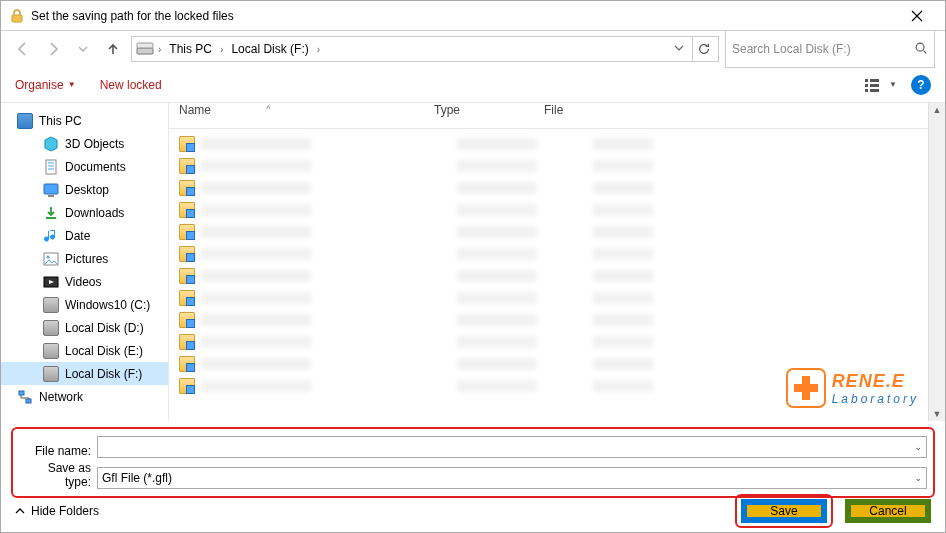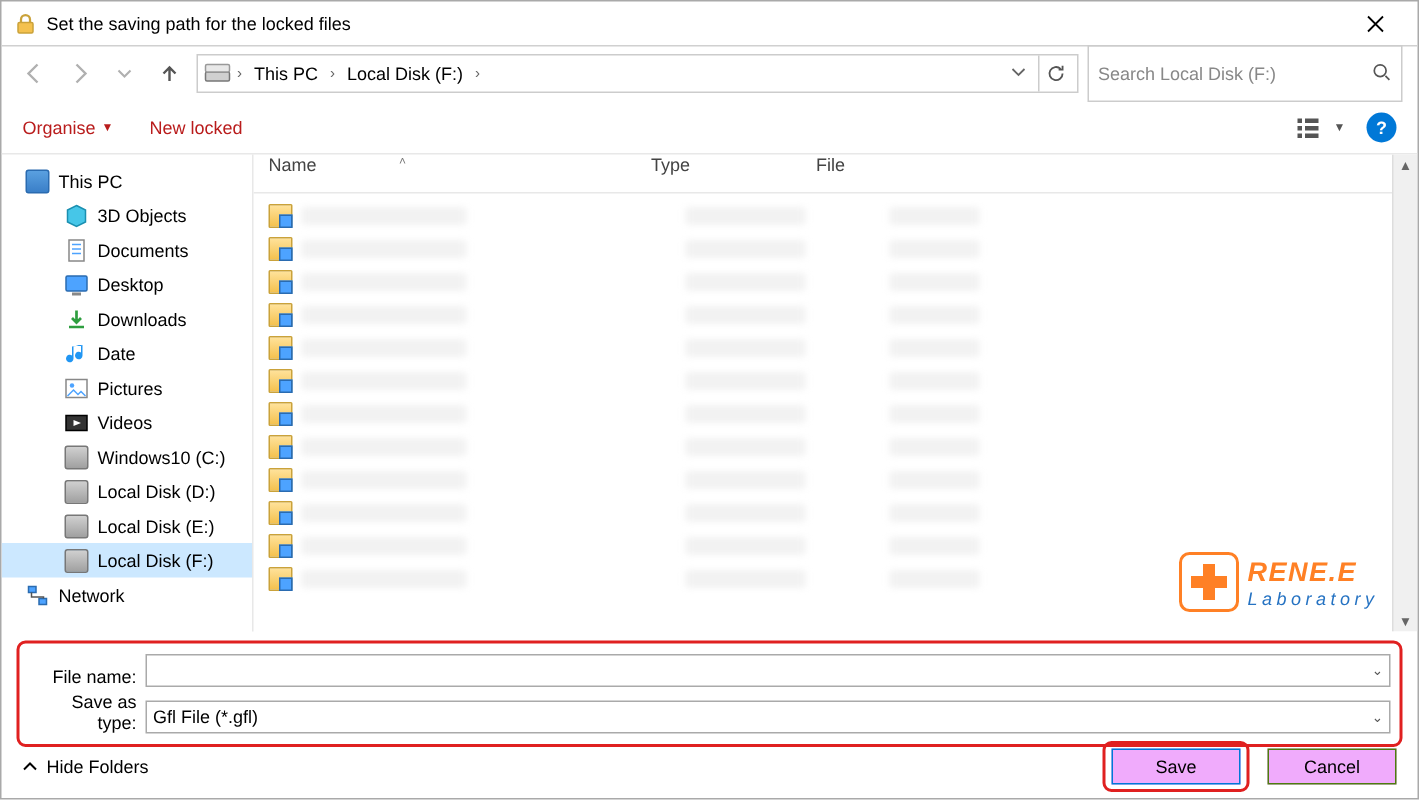--- a/index.html
+++ b/index.html
@@ -72,21 +72,21 @@
 .form .redbox { border: 2px solid #e02020; border-radius: 6px; padding: 4px 6px; }
 .form .frow { display: flex; align-items: flex-end; margin: 3px 0; }
 .form .flab { width: 78px; text-align: right; padding-right: 6px; color: #000; }
 .form .finput { flex: 1; height: 22px; border: 1px solid #aaa; padding: 0 4px; background: #fff; display: flex; align-items: center; }
 .form .finput .dd { margin-left: auto; color: #555; font-size: 9px; cursor: pointer; }
 
 
 .footer { position: absolute; bottom: 0; left: 0; right: 0; height: 42px; display: flex; align-items: center; padding: 0 14px; }
 .footer .hide { display: flex; align-items: center; gap: 6px; cursor: pointer; color: #000; }
 .footer .btns { margin-left: auto; display: flex; gap: 12px; align-items: center; }
-.footer .btn { width: 86px; height: 24px; border: 1px solid #4d7c0f; background: #f0abfc; display: flex; align-items: center; justify-content: center; cursor: pointer; }
+.footer .btn { width: 86px; height: 24px; border: 6px solid #4d7c0f; background: #eab308; display: flex; align-items: center; justify-content: center; cursor: pointer; }
 .footer .save-wrap { border: 2px solid #e02020; border-radius: 6px; padding: 3px 4px; }
 .footer .btn.save { border-color: #0078d7; }
 
 
 .ic-pc { background: linear-gradient(#5aa0e0,#3a7fc8); border:1px solid #2a6bb0; border-radius:2px; }
 .ic-drive { background: linear-gradient(#d0d0d0,#a0a0a0); border:1px solid #777; border-radius:2px; }
 .ic-folder { background: linear-gradient(#ffe29a,#f4c14e); border:1px solid #caa23a; border-radius:1px; position:relative; }
 .ic-folder::after { content:""; position:absolute; right:-1px; bottom:-1px; width:7px; height:7px; background:#4da3ff; border:1px solid #2a6bb0; }
 </style>
 </head>

